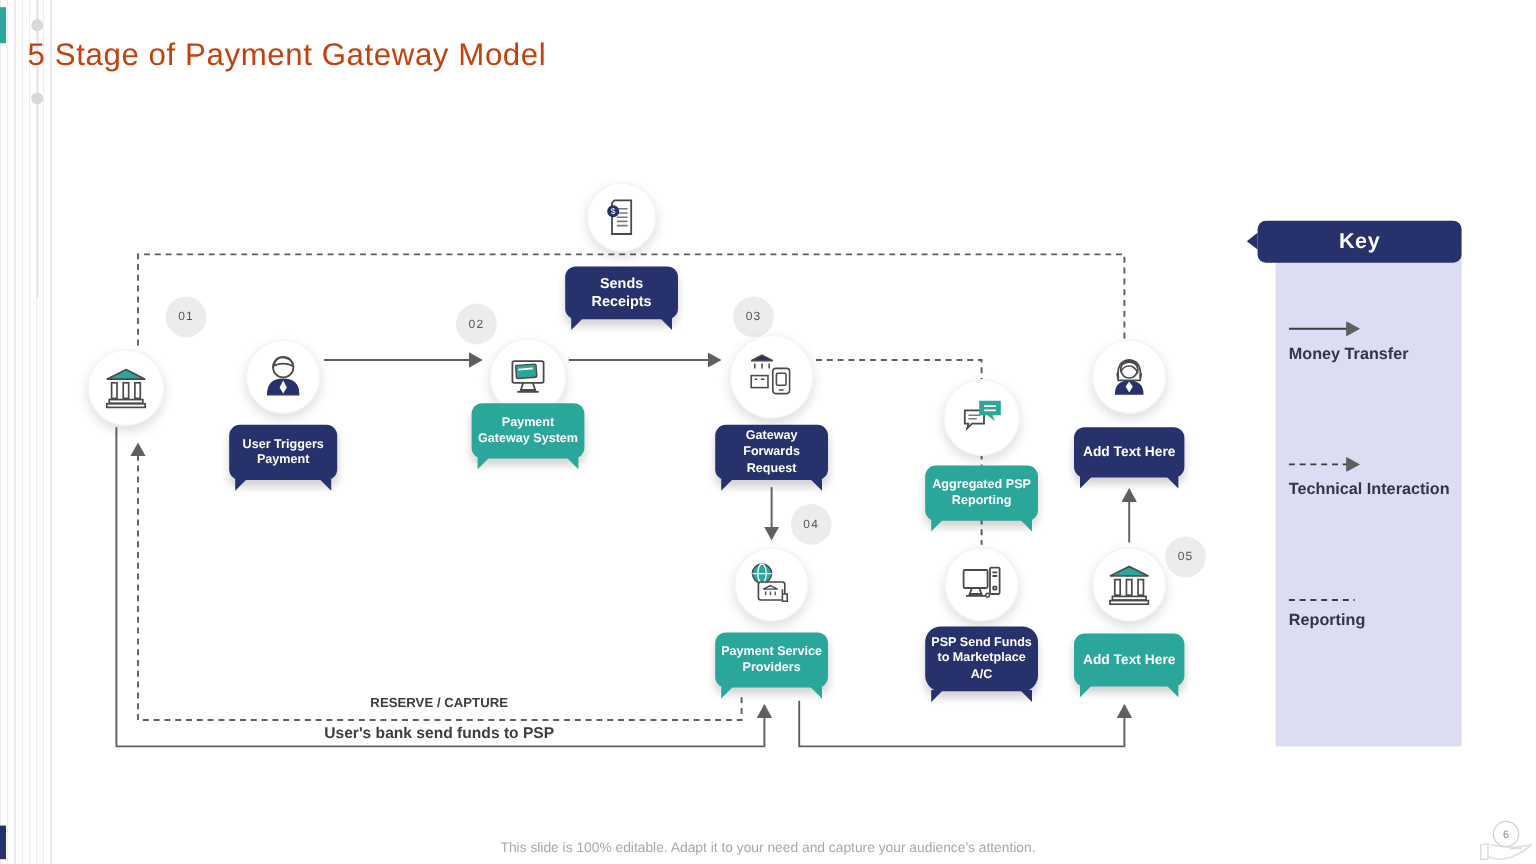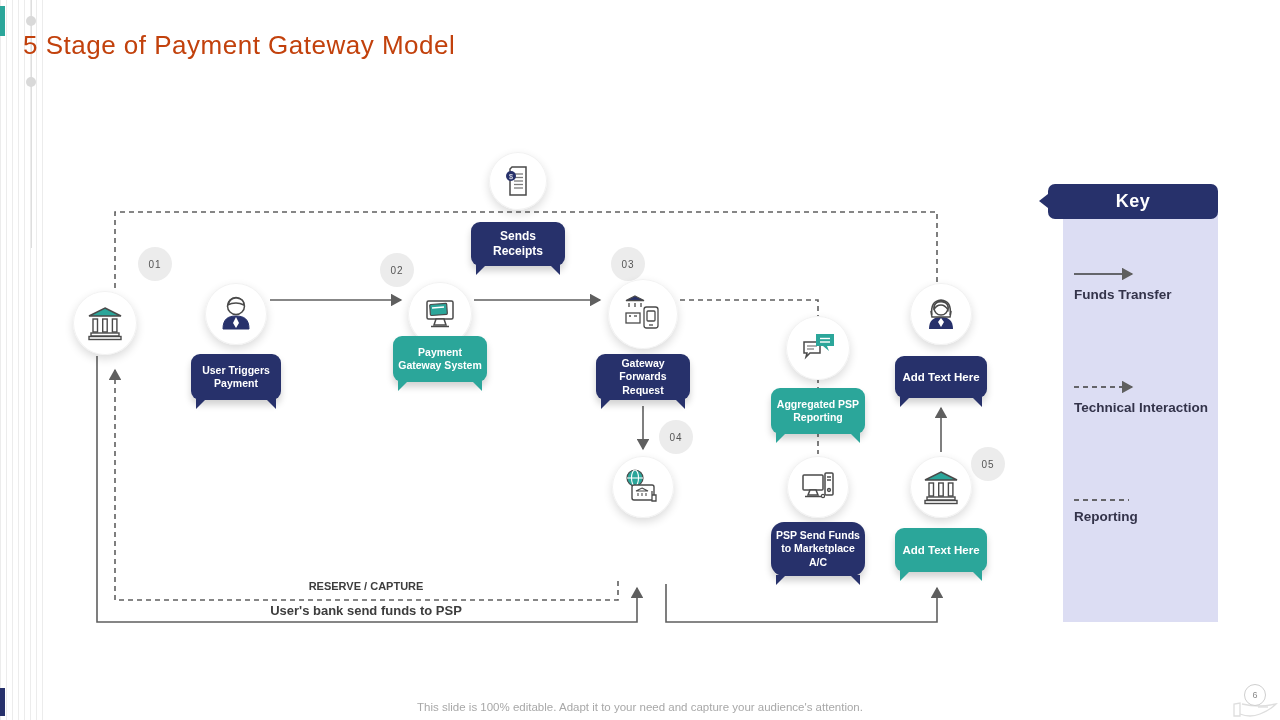--- a/index.html
+++ b/index.html
@@ -253,20 +253,23 @@
     </div>
   <div class="box navy" style="left:191px;top:354px;width:90px;height:46px;">
     <span>User Triggers Payment</span>
     </div>
   <div class="box teal" style="left:393px;top:336px;width:94px;height:46px;">
     <span>Payment Gateway System</span>
     </div>
   <div class="box navy" style="left:596px;top:354px;width:94px;height:46px;">
     <span>Gateway Forwards Request</span>
     </div>
+  <div class="box teal" style="left:596px;top:527px;width:94px;height:46px;">
+    <span>Payment Service Providers</span>
+    </div>
   <div class="box teal" style="left:771px;top:388px;width:94px;height:46px;">
     <span>Aggregated PSP Reporting</span>
     </div>
   <div class="box navy" style="left:771px;top:522px;width:94px;height:54px;border-radius:13px;">
     <span>PSP Send Funds to Marketplace A/C</span>
     </div>
   <div class="box navy" style="left:895px;top:356px;width:92px;height:42px;font-size:11.5px;">
     <span>Add Text Here</span>
     </div>
   <div class="box teal" style="left:895px;top:528px;width:92px;height:44px;font-size:11.5px;">
@@ -276,21 +279,21 @@
   <div class="flow-note" style="left:116px;top:580px;width:500px;font-size:11px;">RESERVE / CAPTURE</div>
   <div class="flow-note" style="left:116px;top:603px;width:500px;font-size:13px;">User's bank send funds to PSP</div>
 
   <div class="key-panel"></div>
   <div class="key-header">
     <span>Key</span>
     </div>
   <svg width="80" height="12" style="position:absolute;left:1074px;top:268px;">
     <line x1="0" y1="6" x2="58" y2="6" stroke="#3d3d3d" stroke-width="1.6" marker-end="url(#arr)"></line>
   </svg>
-  <div class="key-item-label" style="left:1074px;top:287px;">Funds Transfer</div>
+  <div class="key-item-label" style="left:1074px;top:287px;">Money Transfer</div>
   <svg width="80" height="12" style="position:absolute;left:1074px;top:381px;">
     <line x1="0" y1="6" x2="58" y2="6" stroke="#3d3d3d" stroke-width="1.6" stroke-dasharray="5 4" marker-end="url(#arr)"></line>
   </svg>
   <div class="key-item-label" style="left:1074px;top:400px;">Technical Interaction</div>
   <svg width="80" height="12" style="position:absolute;left:1074px;top:494px;">
     <line x1="0" y1="6" x2="55" y2="6" stroke="#3d3d3d" stroke-width="1.6" stroke-dasharray="5 4"></line>
   </svg>
   <div class="key-item-label" style="left:1074px;top:509px;">Reporting</div>
 
   <div class="footer-note">This slide is 100% editable. Adapt it to your need and capture your audience's attention.</div>

